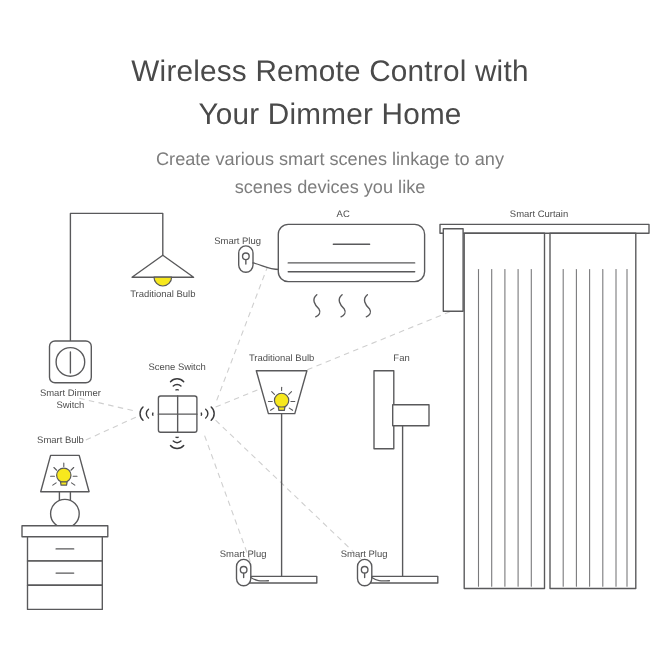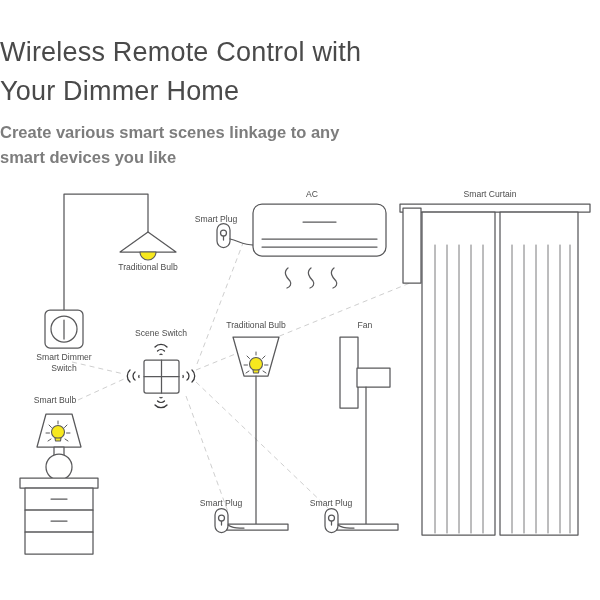--- a/index.html
+++ b/index.html
@@ -14,38 +14,39 @@
   #page {
     position: relative;
     width: 600px;
     height: 600px;
     background: #ffffff;
     overflow: hidden;
   }
   .header {
     position: absolute;
     left: 0;
-    top: 3px;
+    top: 16px;
     width: 600px;
+    text-align: center;
   }
   .title {
     margin: 0;
     padding-top: 30px;
     font-size: 27px;
     font-weight: 400;
     line-height: 1.45;
     color: #4a4a4a;
     letter-spacing: 0.2px;
   }
   .title .line { display: block; }
   .subtitle {
     margin: 0;
     padding-top: 9px;
     font-size: 16.5px;
-    font-weight: 700;
+    font-weight: 400;
     line-height: 1.5;
     color: #7d7d7d;
   }
   .subtitle .line { display: block; }
 
   #scene-svg {
     position: absolute;
     left: 0;
     top: 0;
     width: 600px;
@@ -105,21 +106,21 @@
 
 <div id="page">
 
   <div class="header">
     <h1 class="title">
       <span class="line">Wireless Remote Control with</span>
       <span class="line">Your Dimmer Home</span>
     </h1>
     <p class="subtitle">
       <span class="line">Create various smart scenes linkage to any</span>
-      <span class="line">smart devices you like</span>
+      <span class="line">scenes devices you like</span>
     </p>
   </div>
 
   <svg id="scene-svg" viewBox="0 0 600 600">
 
     <g>
       <path class="dashline" d="M 72 362 L 124 374"></path>
       <path class="dashline" d="M 78 400 L 124 379"></path>
       <path class="dashline" d="M 197 364 L 243 243"></path>
       <path class="dashline" d="M 196 370 L 410 283"></path>

